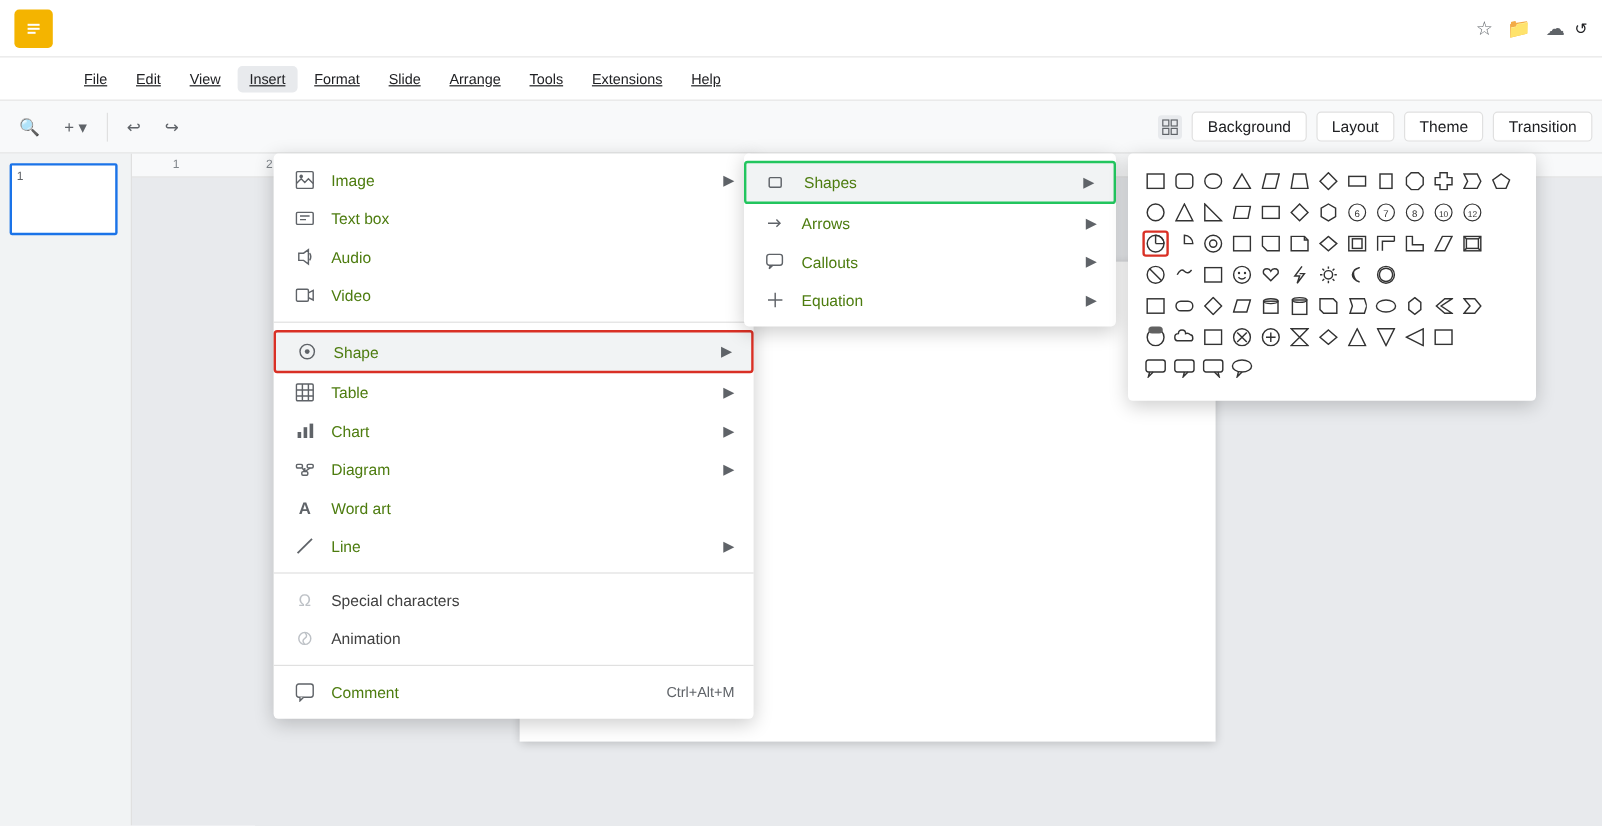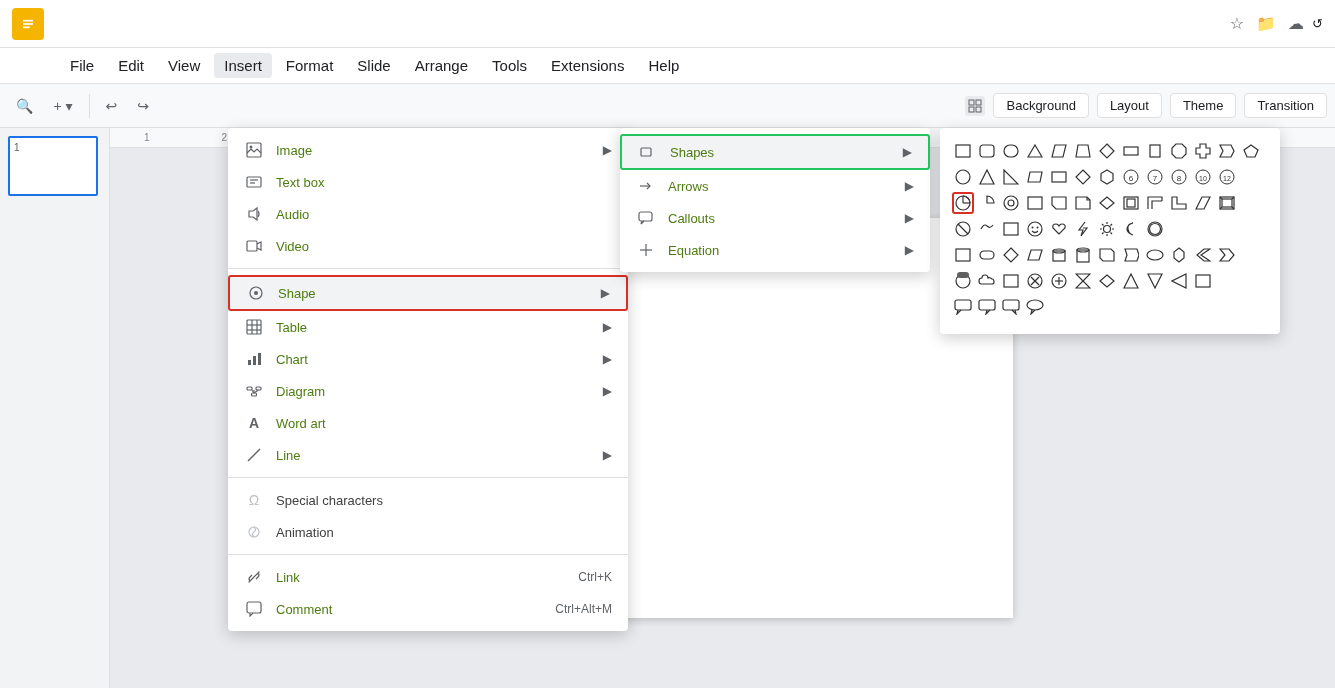--- a/index.html
+++ b/index.html
@@ -16,21 +16,21 @@
     }
     .title-text { font-size: 16px; color: #202124; flex: 1; }
     .title-icons { display: flex; gap: 12px; align-items: center; color: #5f6368; font-size: 16px; }
 
     
     .menu-bar {
       display: flex; align-items: center; padding: 2px 60px; background: #fff;
       border-bottom: 1px solid #e0e0e0; height: 36px; gap: 4px;
     }
     .menu-item {
-      padding: 4px 10px; border-radius: 4px; cursor: pointer; font-size: 15px; color: #202124;
+      padding: 4px 10px; border-radius: 4px; cursor: pointer; font-size: 12px; color: #202124; text-decoration: underline;
     }
     .menu-item.active { background: #e8eaed; }
 
     
     .toolbar {
       display: flex; align-items: center; padding: 4px 8px; background: #f8f9fa;
       border-bottom: 1px solid #e0e0e0; height: 44px; gap: 4px;
     }
     .toolbar-btn {
       padding: 4px 8px; border-radius: 4px; cursor: pointer; color: #5f6368; font-size: 14px;
@@ -341,33 +341,20 @@
         <svg width="16" height="16" viewBox="0 0 16 16">
             <circle cx="8" cy="8" r="5" fill="none" stroke="#bdc1c6" stroke-width="1.2"></circle>
             <path d="M8,3 Q11,6 8,8 Q5,10 8,13" fill="none" stroke="#bdc1c6" stroke-width="1.2"></path>
           </svg>
       </div>
       <span class="menu-label disabled">Animation</span>
     </div>
   </div>
   <div class="menu-divider"></div>
 
-  <div class="menu-row">
-    <div class="menu-row-left">
-      <div class="menu-icon">
-        <svg width="16" height="16" viewBox="0 0 16 16">
-            <path d="M6,10 L4,12 Q2,14 4,12 Q2,10 4,8 L6,6" fill="none" stroke="#5f6368" stroke-width="1.2"></path>
-            <path d="M10,6 L12,4 Q14,2 12,4 Q14,6 12,8 L10,10" fill="none" stroke="#5f6368" stroke-width="1.2"></path>
-            <line x1="6" y1="10" x2="10" y2="6" stroke="#5f6368" stroke-width="1.2"></line>
-          </svg>
-      </div>
-      <span class="menu-label">Link</span>
-    </div>
-    <span class="menu-shortcut">Ctrl+K</span>
-  </div>
 
   <div class="menu-row">
     <div class="menu-row-left">
       <div class="menu-icon">
         <svg width="16" height="16" viewBox="0 0 16 16">
             <rect x="1" y="1" width="14" height="11" rx="2" fill="none" stroke="#5f6368" stroke-width="1.2"></rect>
             <polyline points="4,12 4,15 7,12" fill="#fff" stroke="#5f6368" stroke-width="1.2"></polyline>
           </svg>
       </div>
       <span class="menu-label">Comment</span>

